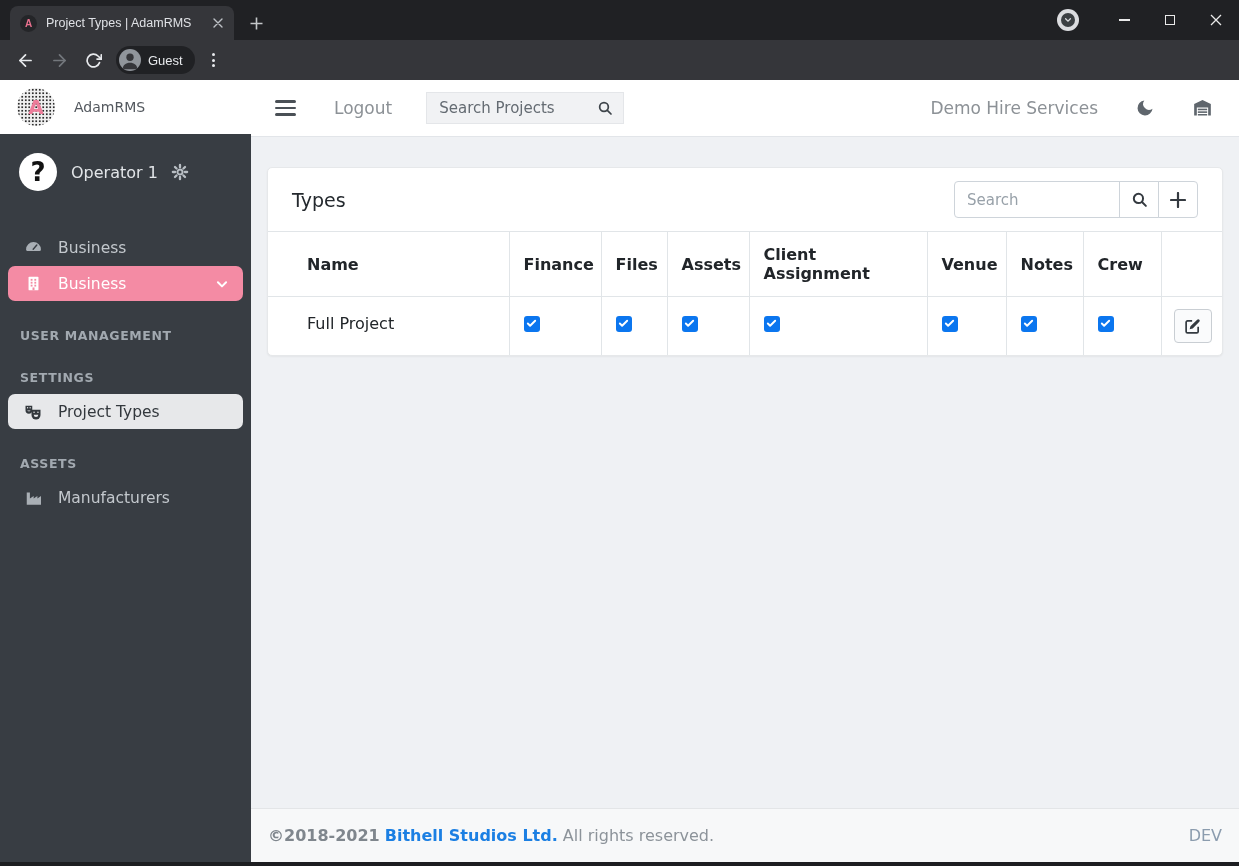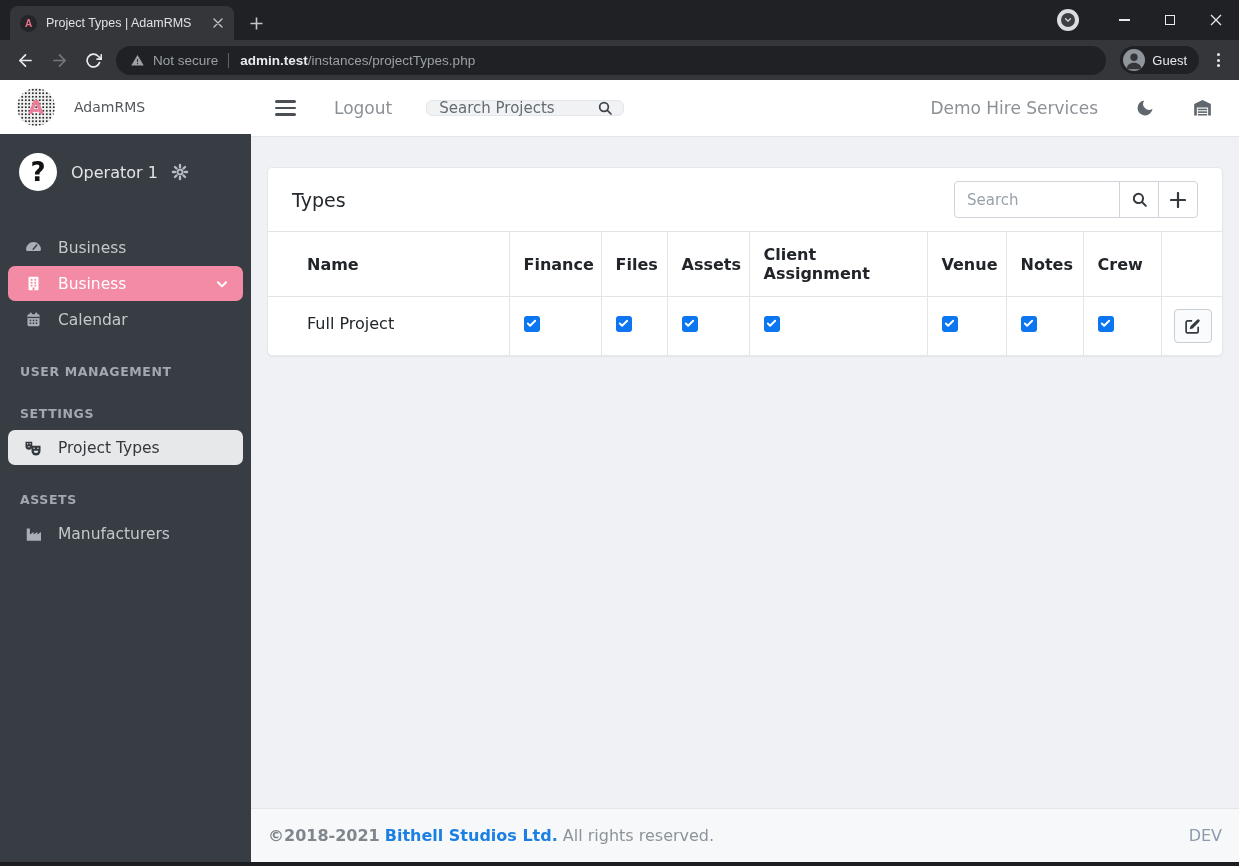--- a/index.html
+++ b/index.html
@@ -61,21 +61,21 @@
   .nav-item.light { background:#e7e8ea; color:#33383d; }
   .nav-chevron { margin-left:auto; display:flex; }
   .nav-section { color:#a2a9b0; font-size:12.5px; font-weight:bold; letter-spacing:.6px;
                  margin:27px 0 9px 20px; }
 
   .main { flex:1; display:flex; flex-direction:column; min-width:0; }
   .topbar { height:57px; background:#ffffff; border-bottom:1px solid #e2e5e9; display:flex; align-items:center; padding:0 26px 0 24px; flex:0 0 auto; }
   .hamburger { display:flex; flex-direction:column; gap:4px; margin-right:38px; }
   .hamburger i { width:21px; height:2.5px; background:#4a5056; border-radius:2px; }
   .logout { color:#8c9196; font-size:17px; margin-right:34px; }
-  .proj-search { width:198px; height:16px; background:#f1f2f4; border:1px solid #e4e6e9; border-radius:6px;
+  .proj-search { width:198px; height:32px; background:#f1f2f4; border:1px solid #e4e6e9; border-radius:0;
                  display:flex; align-items:center; padding:0 10px 0 12px; }
   .proj-search input { flex:1; border:none; outline:none; background:transparent; font-size:15px;
                        font-family:"DejaVu Sans",sans-serif; color:#495057; min-width:0; }
   .proj-search input::placeholder { color:#646b72; opacity:1; }
   .topbar-right { margin-left:auto; display:flex; align-items:center; }
   .instance-name { color:#8c9196; font-size:17px; }
   .top-icon { margin-left:37px; display:flex; }
 
   .content { flex:1; background:#eff1f4; padding:30px 16px 0; min-height:0; }
   .card { background:#ffffff; border:1px solid #e6e8ea; border-radius:5px; box-shadow:0 1px 2px rgba(0,0,0,.05); }
@@ -164,31 +164,20 @@
           <path d="M5 12h14"></path>
           <path d="M12 5l7 7-7 7"></path>
         </svg>
     </span>
     <span class="navbtn">
       <svg width="17" height="17" viewBox="0 0 24 24" fill="none" stroke="#e8eaed" stroke-width="2.4" stroke-linecap="round" stroke-linejoin="round">
           <polyline points="23 4 23 10 17 10"></polyline>
           <path d="M20.49 15a9 9 0 1 1-2.12-9.36L23 10"></path>
         </svg>
     </span>
-    <div class="omnibox">
-      <svg width="15" height="15" viewBox="0 0 24 24">
-          <path d="M12 3L2 20h20z" fill="#9aa0a6"></path>
-          <rect x="11.1" y="9.5" width="1.8" height="5" fill="#35363a"></rect>
-          <rect x="11.1" y="16" width="1.8" height="1.8" fill="#35363a"></rect>
-        </svg>
-      <span class="sec-label">Not secure</span>
-      <span class="omni-divider"></span>
-      <span class="url-host">admin.test</span>
-        <span class="url-path">/instances/projectTypes.php</span>
-    </div>
     <div class="guest-pill">
       <span class="guest-avatar">
         <svg width="22" height="22" viewBox="0 0 24 24">
             <circle cx="12" cy="9" r="4" fill="#35363a"></circle>
             <path d="M4 22c0-4.4 3.6-7 8-7s8 2.6 8 7z" fill="#35363a"></path>
           </svg>
       </span>
       <span class="guest-label">Guest</span>
     </div>
     <span class="kebab">
@@ -245,39 +234,20 @@
               </svg>
           </span>
           <span>Business</span>
           <span class="nav-chevron">
             <svg width="14" height="14" viewBox="0 0 24 24" fill="none" stroke="#ffffff" stroke-width="3.4" stroke-linecap="round" stroke-linejoin="round">
                 <polyline points="5 9 12 16 19 9"></polyline>
               </svg>
           </span>
         </div>
 
-        <div class="nav-item">
-          <span class="ic">
-            <svg width="17" height="19" viewBox="0 0 24 24">
-                <rect x="3.5" y="4.5" width="17" height="17" rx="2" fill="#a9afb5"></rect>
-                <rect x="6.8" y="2" width="2.6" height="4.6" rx="1.1" fill="#a9afb5"></rect>
-                <rect x="14.6" y="2" width="2.6" height="4.6" rx="1.1" fill="#a9afb5"></rect>
-                <rect x="3.5" y="8.2" width="17" height="1.8" fill="#383d43"></rect>
-                <g fill="#383d43">
-                  <rect x="6.6" y="12.2" width="2.2" height="2.2"></rect>
-                  <rect x="10.9" y="12.2" width="2.2" height="2.2"></rect>
-                  <rect x="15.2" y="12.2" width="2.2" height="2.2"></rect>
-                  <rect x="6.6" y="16.2" width="2.2" height="2.2"></rect>
-                  <rect x="10.9" y="16.2" width="2.2" height="2.2"></rect>
-                  <rect x="15.2" y="16.2" width="2.2" height="2.2"></rect>
-                </g>
-              </svg>
-          </span>
-          <span>Calendar</span>
-        </div>
 
         <div class="nav-section">USER MANAGEMENT</div>
 
         <div class="nav-section">SETTINGS</div>
         <div class="nav-item light">
           <span class="ic">
             <svg width="20" height="18" viewBox="0 0 24 24">
               <path d="M2 3.5h9v6.2a4.5 4.5 0 0 1-9 0z" fill="#33383d"></path>
               <g fill="#e7e8ea">
                   <circle cx="4.8" cy="6.3" r="0.9"></circle>

